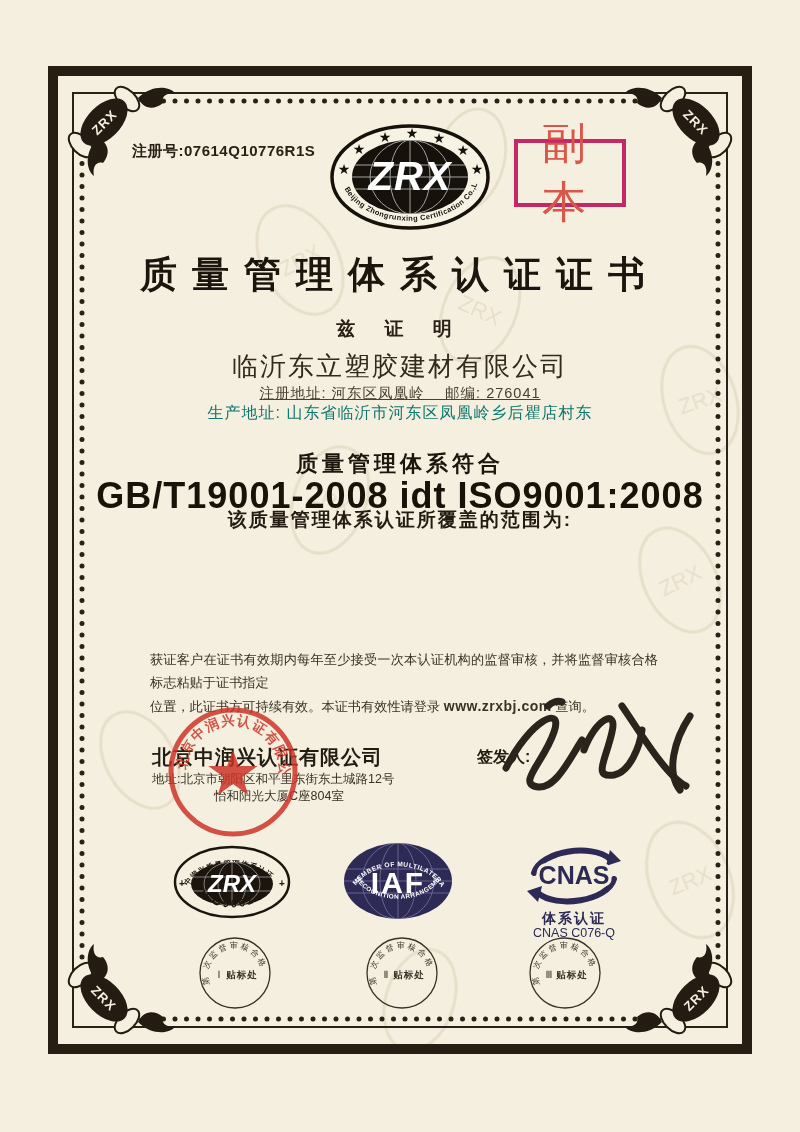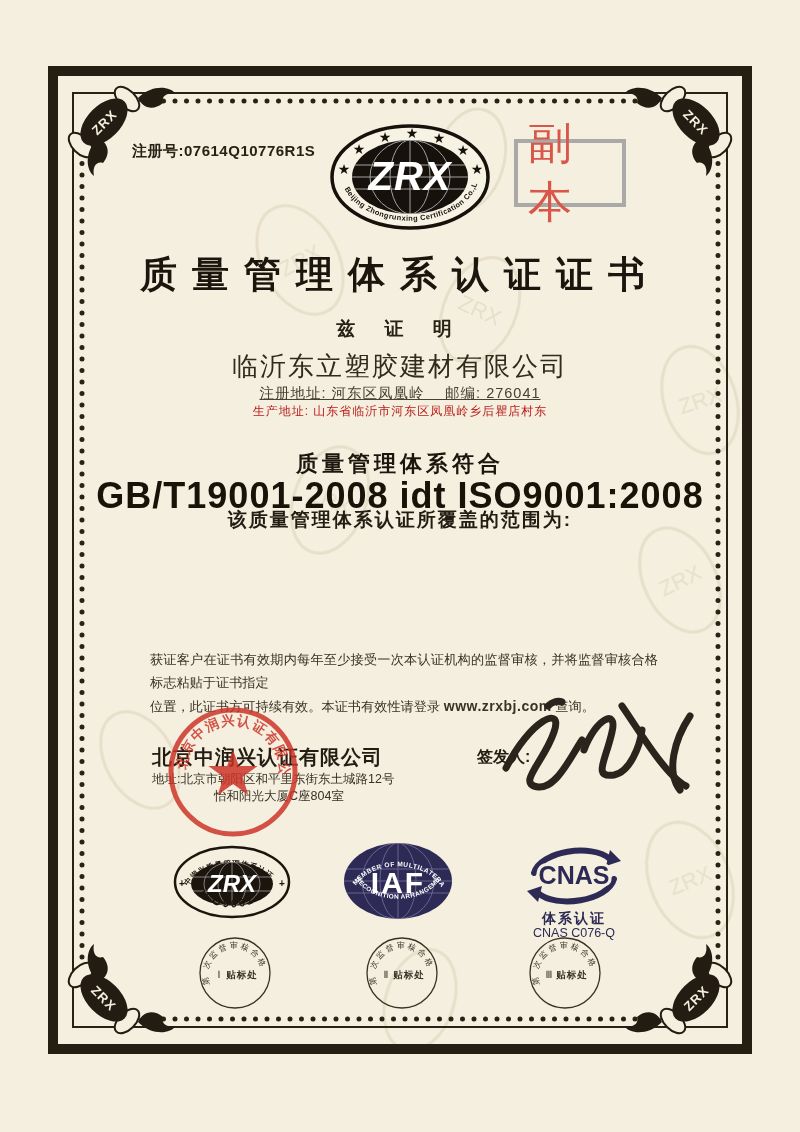--- a/index.html
+++ b/index.html
@@ -2,30 +2,30 @@
 <html><head>
 <meta charset="utf-8">
 <style>
   html,body{margin:0;padding:0;background:#d8d2c0;}
   #page{position:relative;width:800px;height:1132px;background:#f4efde;overflow:hidden;
         font-family:"Liberation Sans",sans-serif;color:#241c12;}
   .abs{position:absolute;}
   .ctr{left:0;right:0;text-align:center;}
   
   .reg-line{top:142px;left:132px;font-size:15px;font-weight:bold;letter-spacing:.5px;color:#2a2116;}
-  .dup-stamp{top:139px;left:514px;width:112px;height:68px;border:4px solid #a3a3a3;color:#d6493c;
+  .dup-stamp{top:139px;left:514px;width:112px;height:68px;border:4px solid #be185d;color:#d6493c;
              display:flex;align-items:center;justify-content:center;font-size:44px;
-             font-family:"Liberation Serif",serif;letter-spacing:14px;padding-left:10px;box-sizing:border-box;
+             font-family:"Liberation Serif",serif;letter-spacing:14px;padding-left:24px;box-sizing:border-box;
              opacity:.92;}
   
   .title{top:250px;font-size:37px;font-weight:bold;letter-spacing:15px;color:#1c150d;}
   .certify{top:316px;font-size:19px;font-weight:bold;letter-spacing:12px;color:#2a2116;}
   .company{top:349px;font-size:26px;color:#332a1e;letter-spacing:2px;}
   .addr1{top:384px;font-size:14.5px;color:#4a4032;letter-spacing:1px;text-decoration:underline;}
-  .addr2{top:403px;font-size:12px;color:#b91c1c;letter-spacing:1px;}
+  .addr2{top:403px;font-size:16px;color:#0f766e;letter-spacing:1px;}
   .conform{top:449px;font-size:22px;font-weight:bold;letter-spacing:4px;color:#1c150d;}
   .standard{top:475px;font-size:36px;font-weight:bold;letter-spacing:1px;color:#181209;}
   .scope-h{top:507px;font-size:19px;font-weight:bold;letter-spacing:2px;color:#241c12;}
   .scope-t{top:541px;font-size:16px;color:#564a38;letter-spacing:1.5px;}
   .notice{top:604px;left:150px;width:508px;font-size:13.2px;line-height:1.75;color:#3a3226;text-align:justify;margin-top:44px;}
   .notice b{font-size:14px;letter-spacing:.5px;}
   .date-row{top:660px;left:152px;width:540px;font-size:16.5px;color:#2a2116;}
   .date-row .lbl{font-weight:bold;font-size:17px;}
   .date-right{position:absolute;left:328px;top:0;}
   

